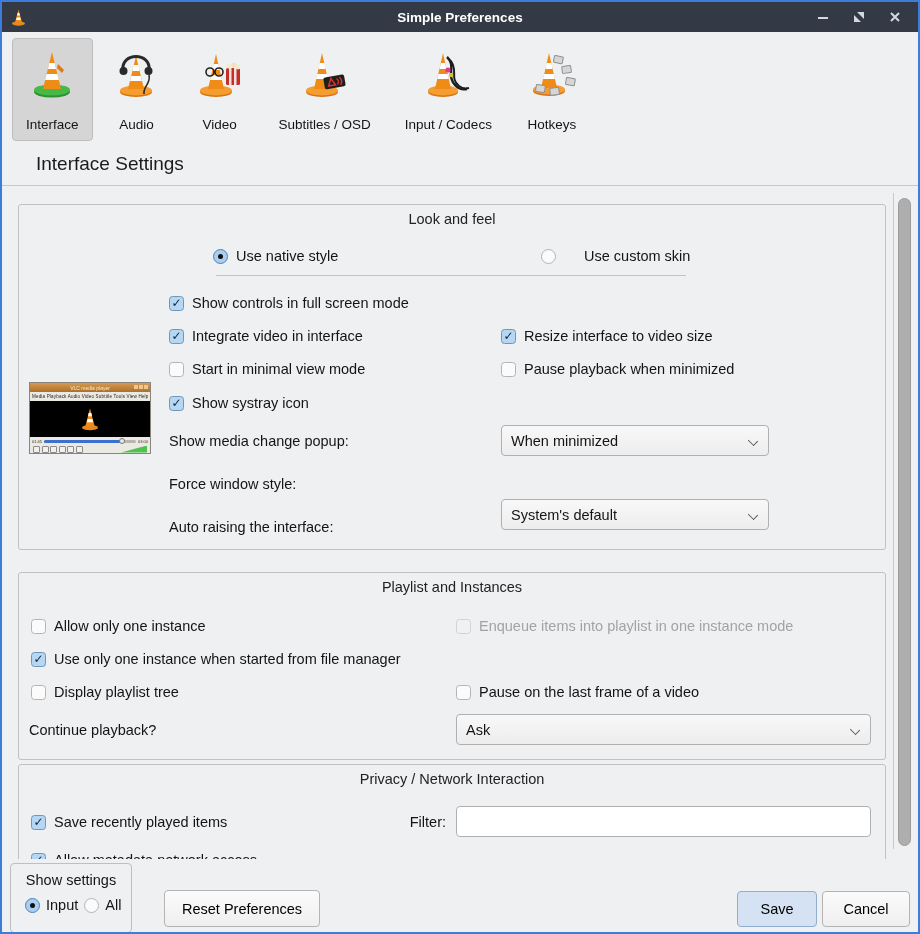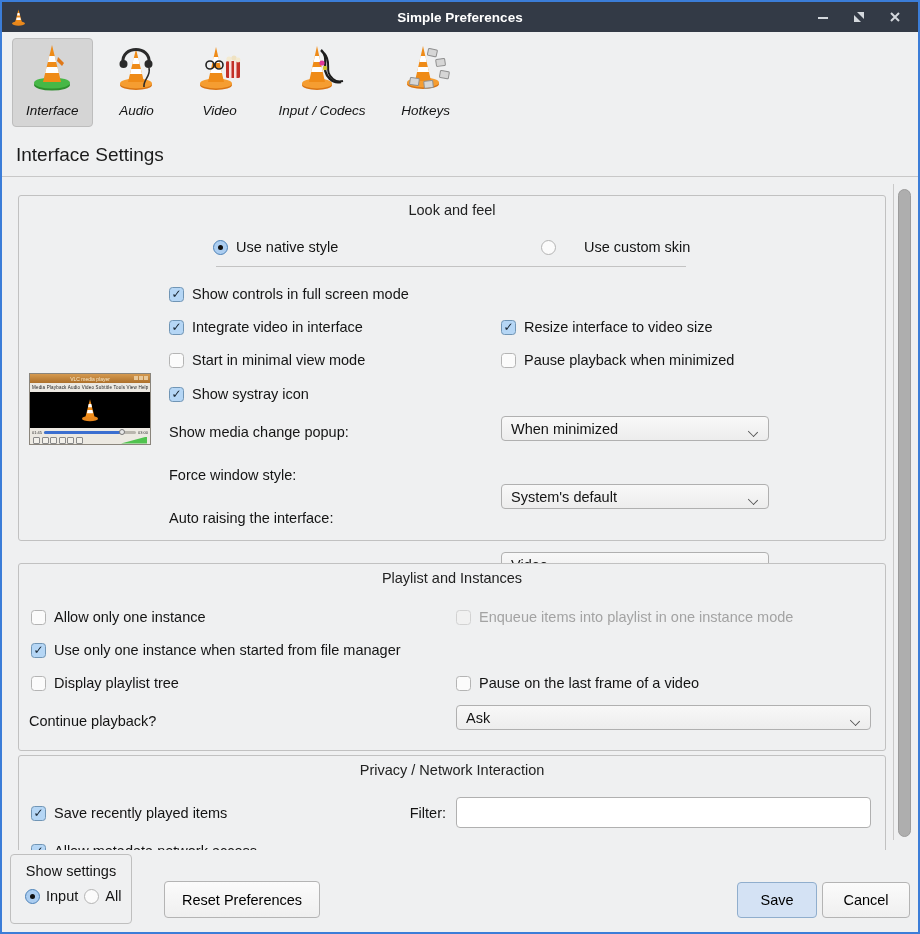--- a/index.html
+++ b/index.html
@@ -13,28 +13,28 @@
   .titlebar{ height:30px; background:#333a46; flex:0 0 30px; position:relative;
              display:flex; align-items:center; }
   .titlebar .appicon{ margin-left:9px; display:flex; }
   .titlebar .wtitle{ position:absolute; left:0; right:0; text-align:center;
                      color:#fff; font-weight:bold; font-size:13.5px; }
   .wcontrols{ margin-left:auto; display:flex; align-items:center; gap:22px; padding-right:16px; z-index:2; }
   .wbtn{ display:flex; align-items:center; justify-content:center; width:14px; height:14px; cursor:default; }
 
   
   .toolbar{ flex:0 0 100px; display:flex; align-items:flex-start; gap:6px; padding:6px 0 0 10px; }
-  .titem{ display:flex; flex-direction:column; align-items:center; gap:10px;
-          padding:0 13px 8px; border:1px solid transparent; border-radius:4px; font-size:13.5px;font-style:italic; }
+  .titem{ display:flex; flex-direction:column; align-items:center; gap:17px;
+          padding:7px 13px 8px; border:1px solid transparent; border-radius:4px; font-size:13.5px; }
   .titem.sel{ background:#d5d5d5; border-color:#bdbdbd; }
   .ticon{ height:54px; display:flex; align-items:flex-end; }
 
   
   .pagetitle-wrap{ flex:0 0 52px; }
-  .pagetitle{ font-size:19px; color:#1b1b1b; padding:12px 0 10px 14px; }
+  .pagetitle{ font-size:19px; color:#1b1b1b; padding:12px 0 10px 14px;margin-left:20px; }
   .title-rule{ border:0; border-top:1px solid #c8c8c8; width:100%; }
 
   
   .scroll{ flex:0 0 666px; position:relative; overflow:hidden; padding:11px 0 0 16px; }
   .vsep{ position:absolute; top:0; bottom:10px; right:24px; width:1px; background:#c9c9c9; }
   .sbar{ position:absolute; top:5px; right:7px; width:13px; height:648px;
          background:#aeaeae; border:1px solid #9c9c9c; border-radius:7px; }
 
   .group{ position:relative; width:868px; border:1px solid #c1c1c1; border-radius:3px; background:#eff0f1; }
   .group .gtitle{ position:absolute; top:6px; left:0; right:0; text-align:center; font-size:14.5px; color:#222; }
@@ -53,21 +53,21 @@
   .cb.disabled .box{ background:#f1f1f1; border-color:#d2d2d2; }
   .cb.disabled span.lbl{ color:#a3a3a3; }
 
   
   .dot{ width:15px; height:15px; border-radius:50%; background:#fbfbfb; border:1px solid #b4b4b4;
         display:inline-flex; align-items:center; justify-content:center; flex:0 0 15px; }
   .radio.on .dot{ background:#abcdf0; border-color:#4d82b8; }
   .radio.on .dot::after{ content:""; width:5px; height:5px; border-radius:50%; background:#101010; }
 
   
-  .select{ height:25px; background:linear-gradient(#f8f8f8,#ededed); border:1px solid #b0b0b0;
+  .select{ height:31px; background:linear-gradient(#f8f8f8,#ededed); border:1px solid #b0b0b0;
            border-radius:4px; display:flex; align-items:center; padding:0 30px 0 9px;
            font-size:14.5px; position:relative; }
   .select .chev{ position:absolute; right:11px; top:11px; width:8px; height:8px;
                  border-right:1.6px solid #555; border-bottom:1.6px solid #555;
                  transform:rotate(45deg) scaleY(.8); }
 
   .tinput{ height:31px; background:#fff; border:1px solid #b0b0b0; border-radius:4px;
            font-size:14.5px; padding:0 8px; font-family:inherit; width:415px; }
 
   .sep{ border:0; border-top:1px solid #c3c3c3; }
@@ -191,20 +191,38 @@
           <rect x="34" y="20" width="2.5" height="17" fill="#fff" opacity=".85"></rect>
           <rect x="39" y="20" width="2.5" height="17" fill="#fff" opacity=".85"></rect>
           <circle cx="34" cy="18" r="2.6" fill="#f4ead0"></circle>
           <circle cx="39" cy="17" r="2.6" fill="#efe2c2"></circle>
           <circle cx="43" cy="19" r="2.4" fill="#f4ead0"></circle>
         </svg>
       </span>
       <span class="tlabel">Video</span>
     </div>
 
+    <div class="titem">
+      <span class="ticon">
+        <svg width="50" height="52" viewBox="0 0 50 52">
+          <ellipse cx="22" cy="44" rx="16" ry="5" fill="#d87312"></ellipse>
+          <ellipse cx="22" cy="42.5" rx="16" ry="5" fill="#f59d31"></ellipse>
+          <polygon points="22,5 14,41 30,41" fill="#ef8b17"></polygon>
+          <polygon points="19.6,15 24.4,15 25.6,21 18.4,21" fill="#fff"></polygon>
+          <polygon points="17.2,26 26.8,26 28,31 16,31" fill="#fff"></polygon>
+          <g transform="rotate(-10 34 34)">
+            <rect x="24" y="28" width="21" height="12" rx="2" fill="#1e1e1e"></rect>
+            <polygon points="28,37 31.5,30 35,37" fill="none" stroke="#e23333" stroke-width="1.4"></polygon>
+            <path d="M37 31 C39 33 39 35 37 37" stroke="#e23333" stroke-width="1.3" fill="none"></path>
+            <path d="M40 30 C42.5 33 42.5 35 40 38" stroke="#e23333" stroke-width="1.3" fill="none"></path>
+          </g>
+        </svg>
+      </span>
+      <span class="tlabel">Subtitles / OSD</span>
+    </div>
 
     <div class="titem">
       <span class="ticon">
         <svg width="50" height="52" viewBox="0 0 50 52">
           <ellipse cx="20" cy="44" rx="15" ry="5" fill="#d87312"></ellipse>
           <ellipse cx="20" cy="42.5" rx="15" ry="5" fill="#f59d31"></ellipse>
           <polygon points="20,5 12,41 28,41" fill="#ef8b17"></polygon>
           <polygon points="17.8,15 22.2,15 23.4,21 16.6,21" fill="#fff"></polygon>
           <polygon points="15.4,26 24.6,26 25.8,31 14.2,31" fill="#fff"></polygon>
           <path d="M24 9 C34 18 22 28 33 38 C36 41 40 42 44 41" stroke="#1d1d1d" stroke-width="2.4" fill="none"></path>

